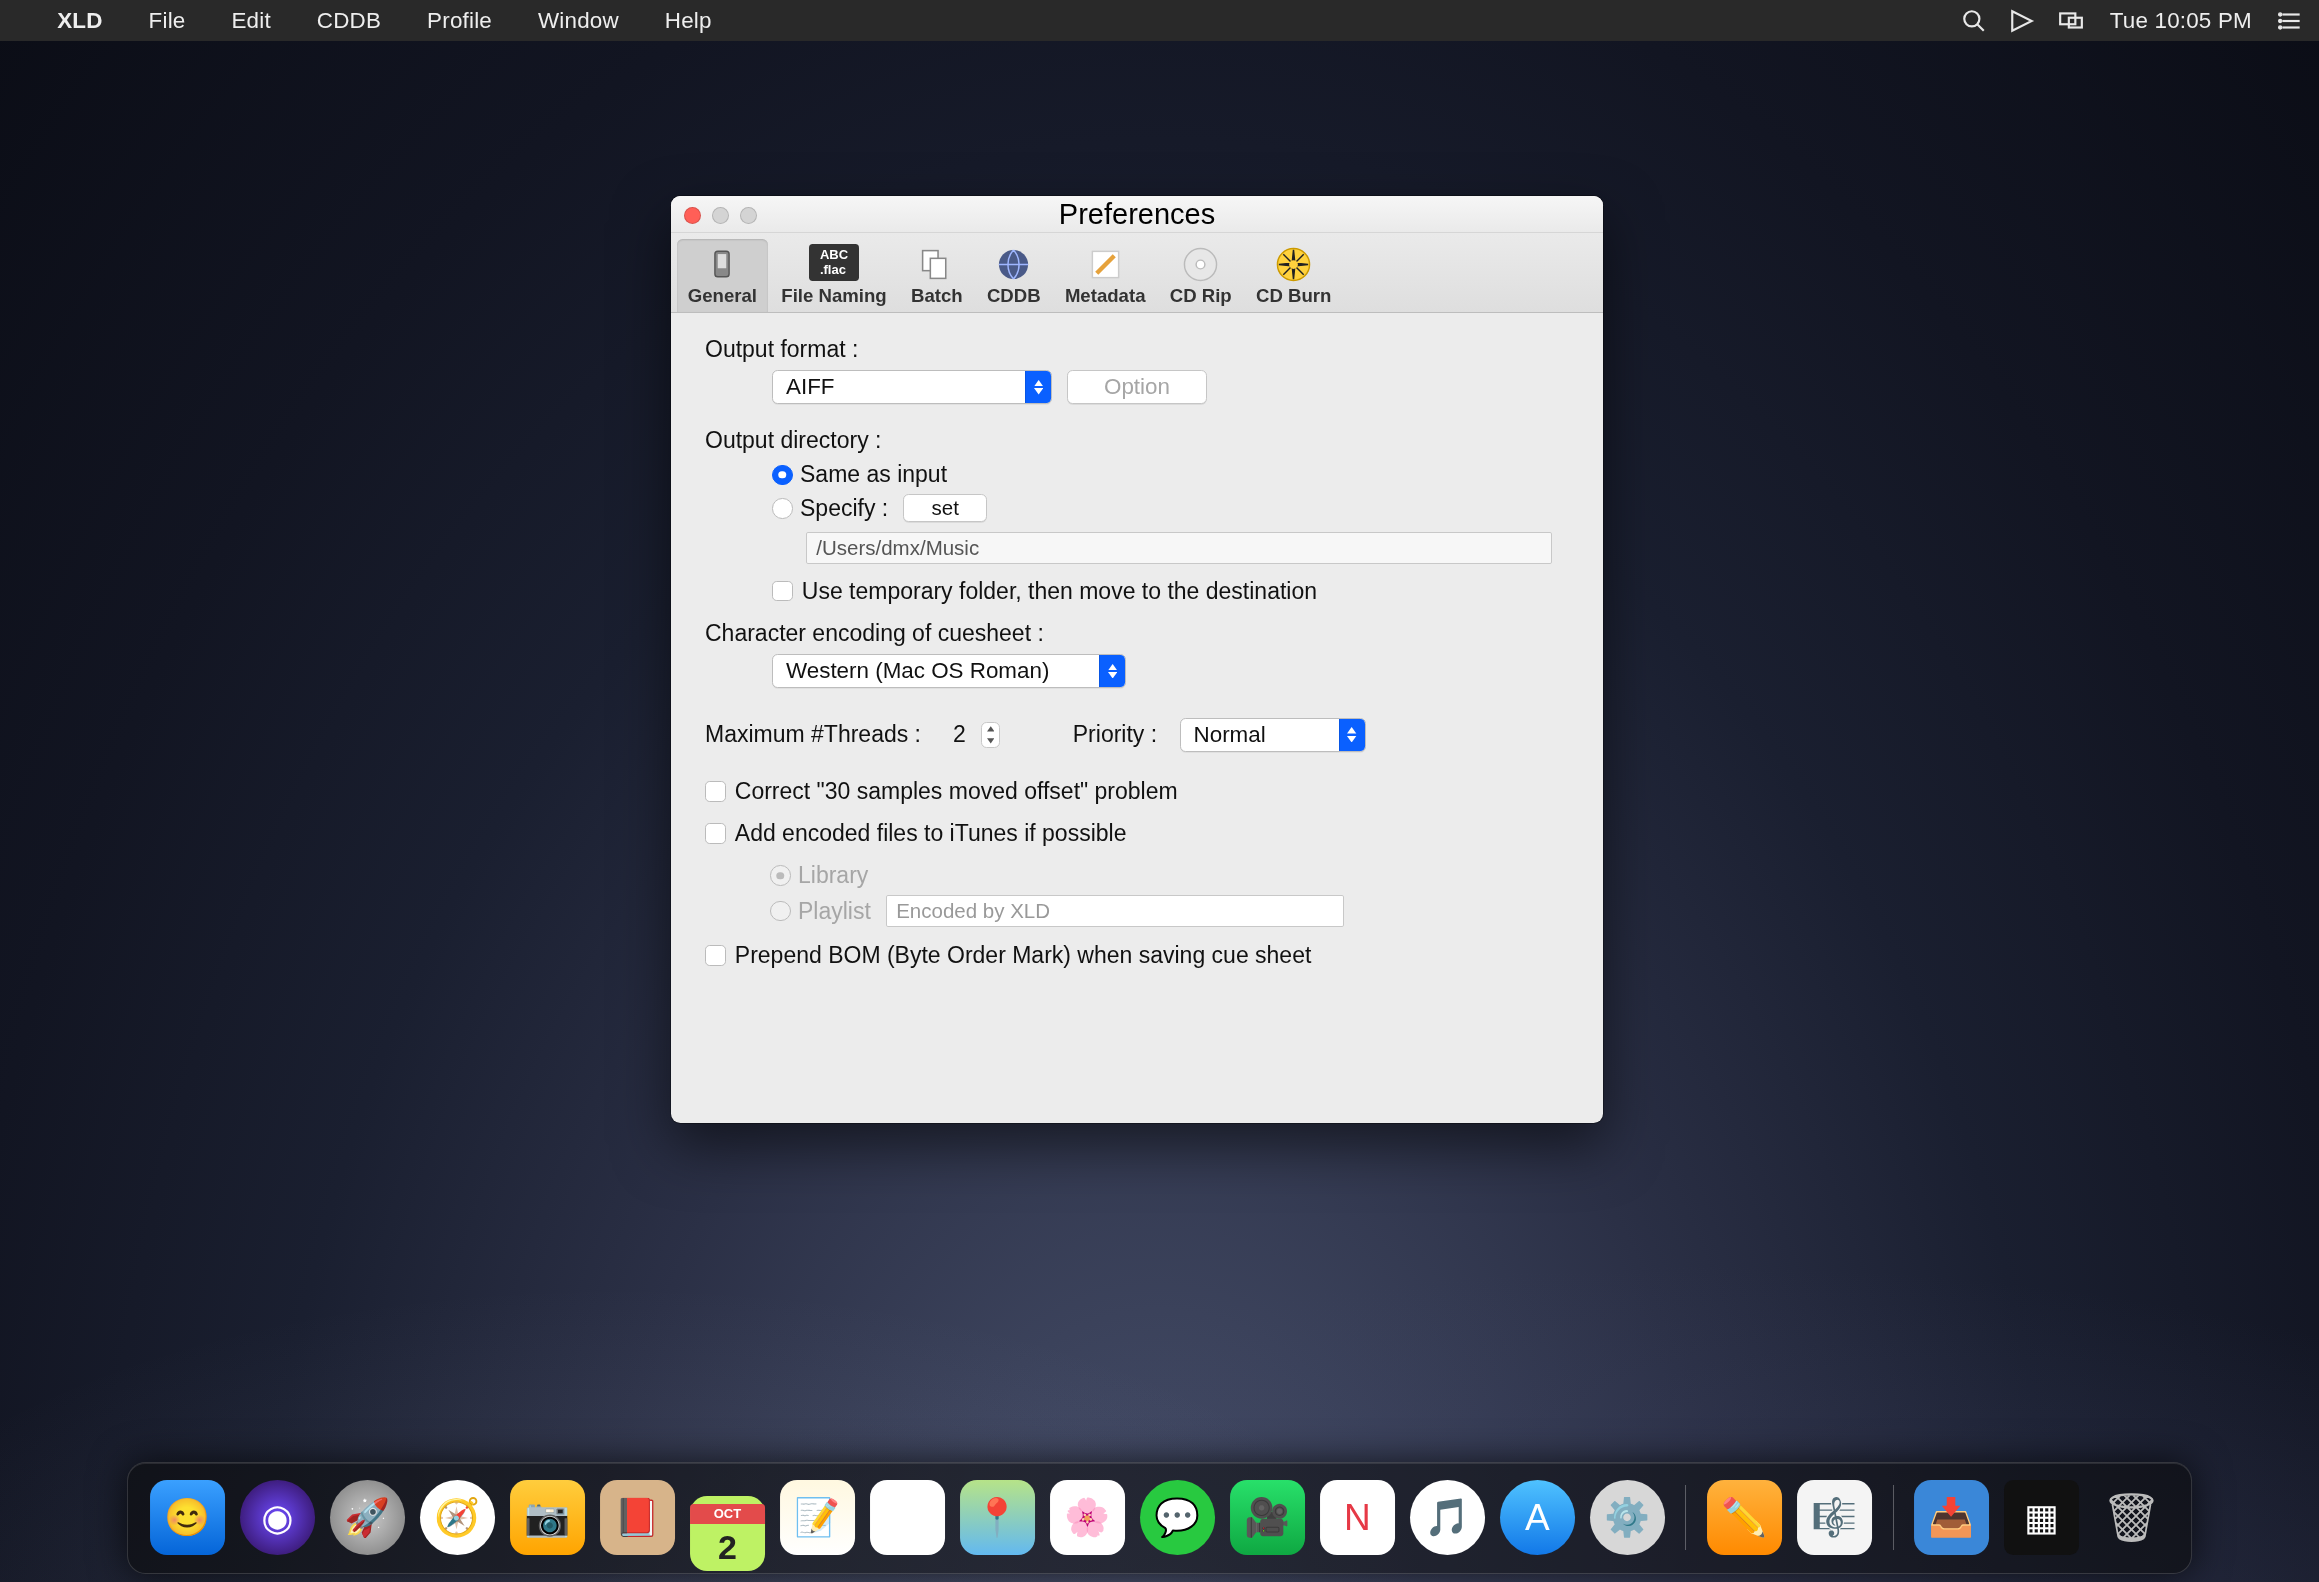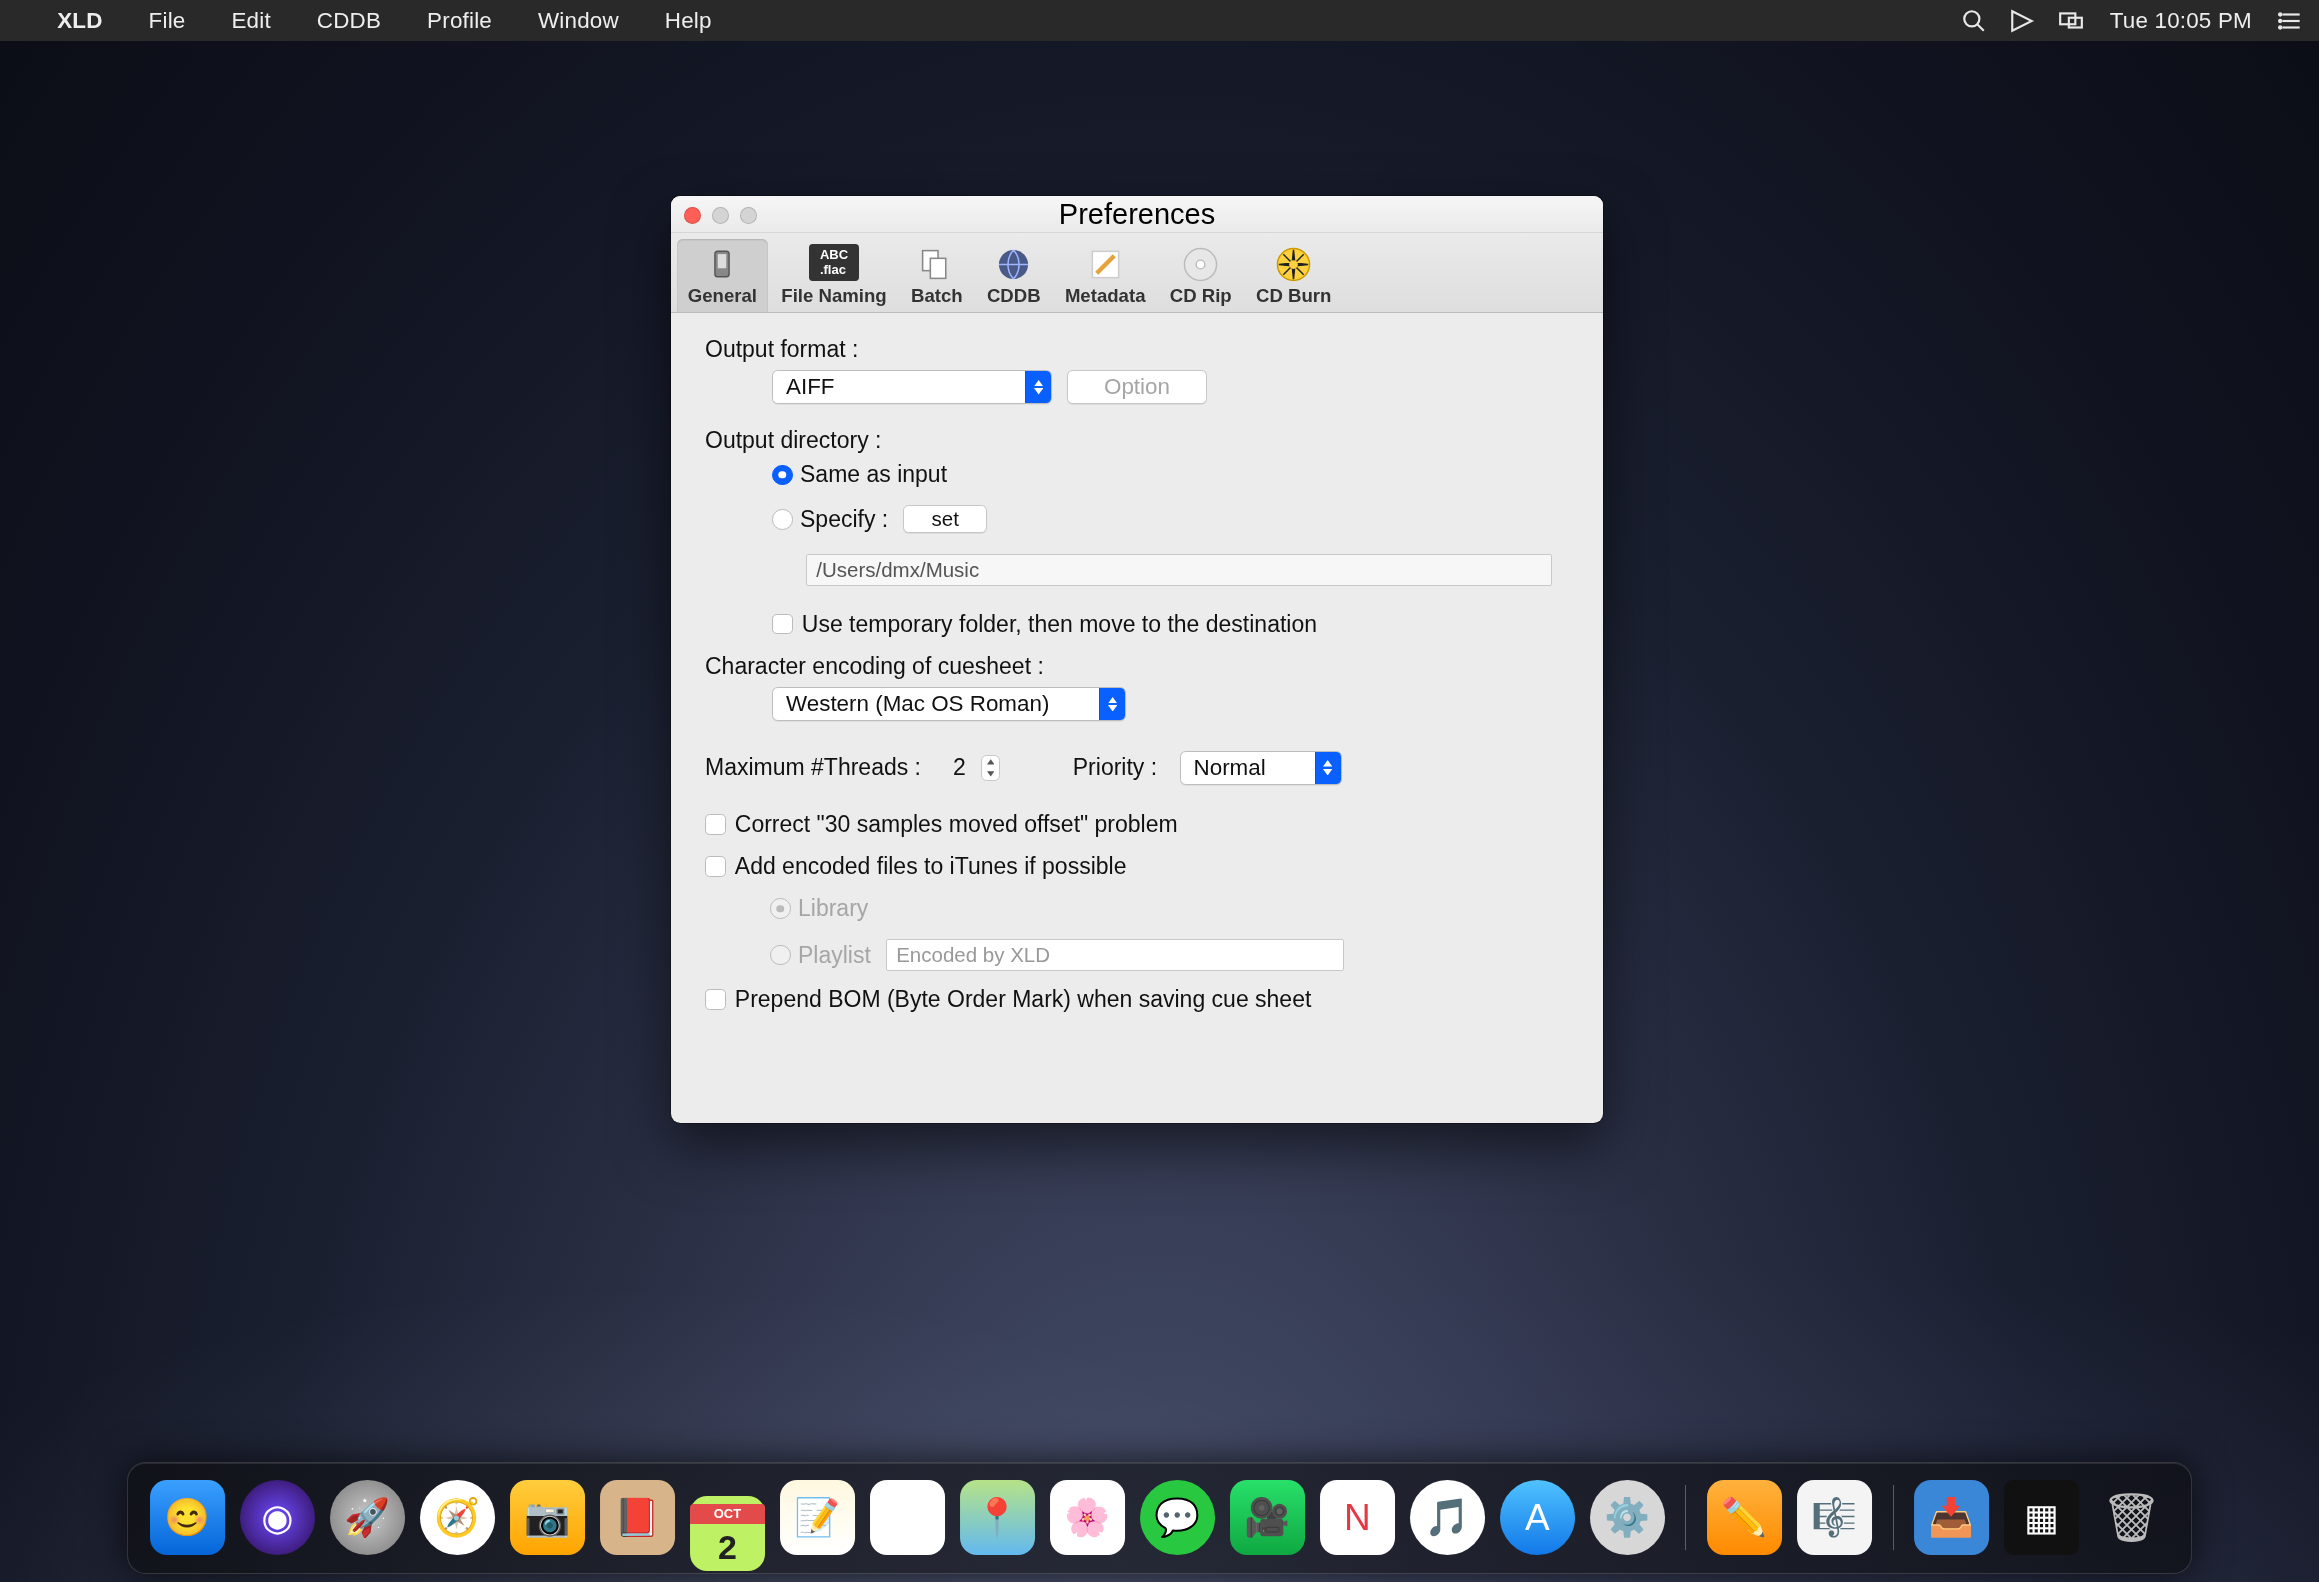--- a/index.html
+++ b/index.html
@@ -302,21 +302,21 @@
     overflow: hidden;
     background: #fff;
   }
   .stepper .arrows span {
     width: 17px; height: 12px;
     display: flex; align-items: center; justify-content: center;
   }
   .stepper .arrows svg { width: 7.5px; height: 5.6px; fill: #555; }
 
   .inline { display: inline-flex; align-items: center; gap: 15px; }
-  .gap-col { display: flex; flex-direction: column; gap: 17px; }
+  .gap-col { display: flex; flex-direction: column; gap: 6px; }
 </style>
 </head>
 <body>
 
 <div class="dune"></div>
 
 <div class="menubar">
   <div class="left">
     <span class="apple-icon"></span>
     <span class="menu-item menu-appname">XLD</span>
@@ -500,21 +500,21 @@
             </span>
           <span>
               <svg viewBox="0 0 10 7">
                 <path d="M0 0 L5 7 L10 0 Z"></path>
               </svg>
             </span>
         </span>
       </div>
       <span style="width:28px;"></span>
       <span>Priority :</span>
-      <div class="select" style="width:162px;">
+      <div class="select" style="width:186px;">
         <span class="value">Normal</span>
         <span style="flex:1"></span>
         <span class="caret">
           <svg viewBox="0 0 10 7">
               <path d="M0 7 L5 0 L10 7 Z"></path>
             </svg>
           <svg viewBox="0 0 10 7">
               <path d="M0 0 L5 7 L10 0 Z"></path>
             </svg>
         </span>

